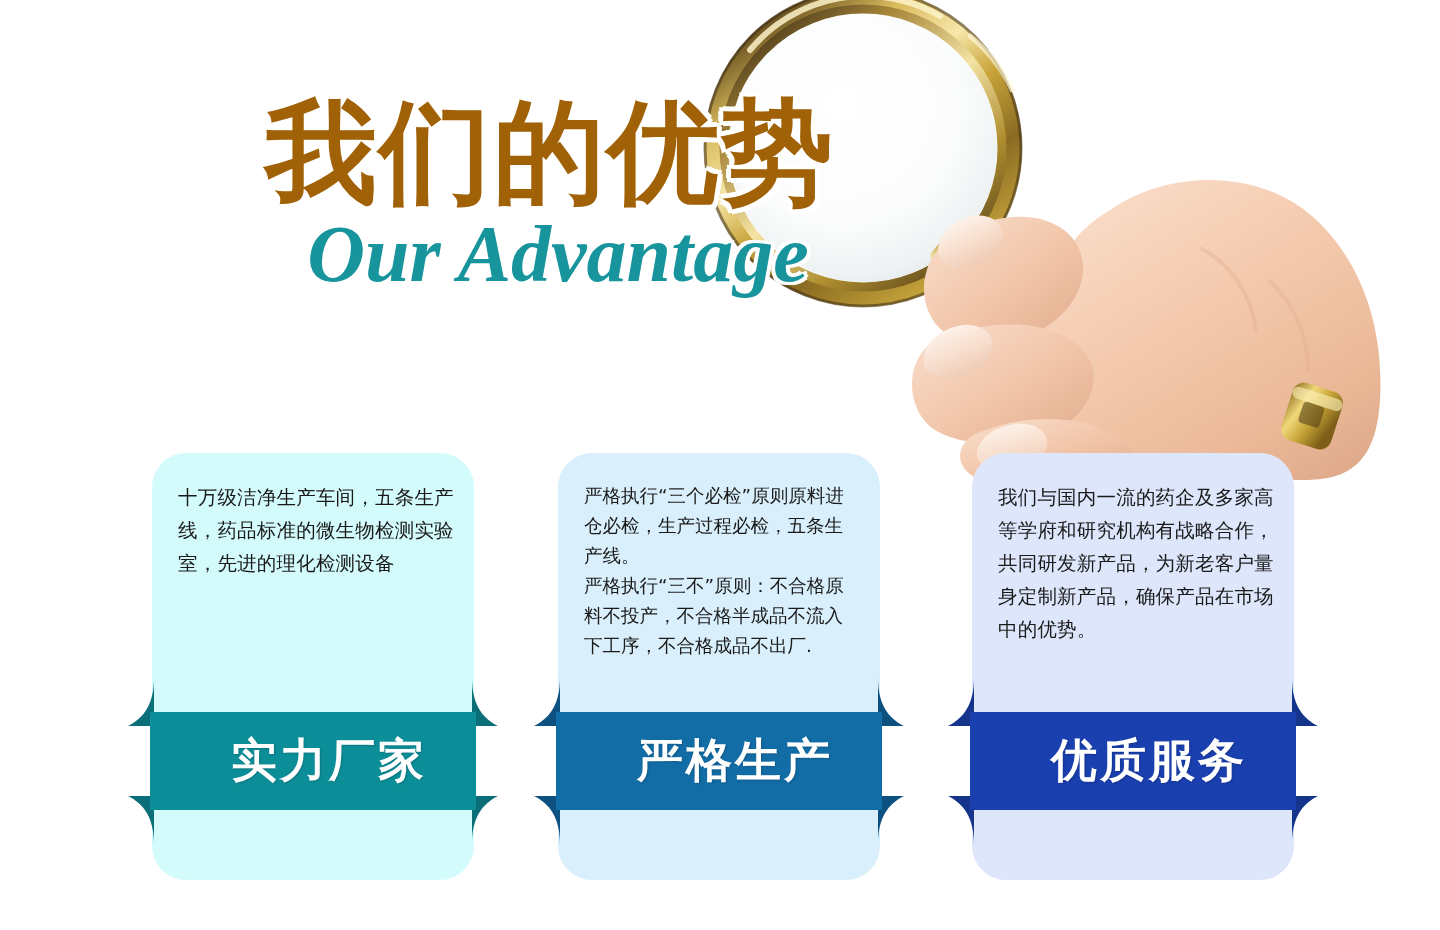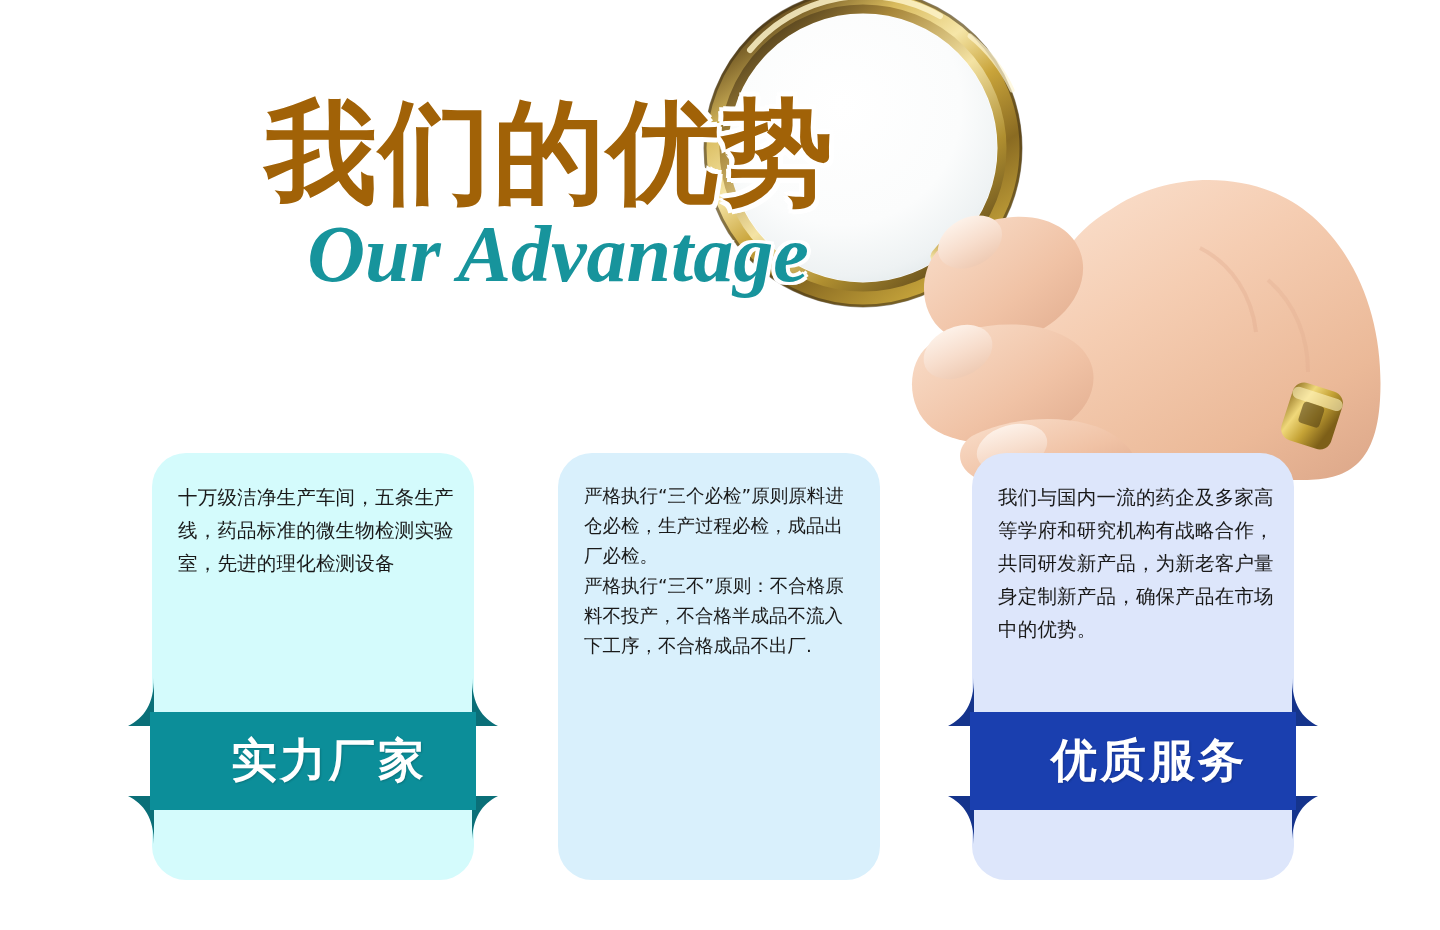--- a/index.html
+++ b/index.html
@@ -357,24 +357,49 @@
             <path d="M0,0 L0,48 C0,22 10,8 26,0 Z" fill="#0a6f78"></path>
           </svg>
       </div>
       <div class="ribbon-band" style="width:326px; background:#0c8e99;">
         <div class="ribbon-label">实力厂家</div>
       </div>
     </div>
 
     <div class="card" style="left:558px;">
       <div class="card-body" style="background: rgb(217, 240, 252);"></div>
-      <div class="card-text tight">严格执行“三个必检”原则原料进仓必检，生产过程必检，成品出厂必检。
+      <div class="card-text tight">严格执行“三个必检”原则原料进仓必检，生产过程必检，五条生产线。
 严格执行“三不”原则：不合格原料不投产，不合格半成品不流入下工序，不合格成品不出厂.</div>
     </div>
 
+    <div class="ribbon" style="left:534px; width:370px;">
+      <div class="tail tl">
+        <svg width="26" height="48" viewBox="0 0 26 48">
+            <path d="M26,48 L26,0 C26,26 16,40 0,48 Z" fill="#0d5181"></path>
+          </svg>
+      </div>
+      <div class="tail bl">
+        <svg width="26" height="48" viewBox="0 0 26 48">
+            <path d="M26,0 L26,48 C26,22 16,8 0,0 Z" fill="#0d5181"></path>
+          </svg>
+      </div>
+      <div class="tail tr">
+        <svg width="26" height="48" viewBox="0 0 26 48">
+            <path d="M0,48 L0,0 C0,26 10,40 26,48 Z" fill="#0d5181"></path>
+          </svg>
+      </div>
+      <div class="tail br">
+        <svg width="26" height="48" viewBox="0 0 26 48">
+            <path d="M0,0 L0,48 C0,22 10,8 26,0 Z" fill="#0d5181"></path>
+          </svg>
+      </div>
+      <div class="ribbon-band" style="width:326px; background:#126ca5;">
+        <div class="ribbon-label">严格生产</div>
+      </div>
+    </div>
 
     <div class="card" style="left:972px;">
       <div class="card-body" style="background: rgb(221, 230, 251);"></div>
       <div class="card-text">我们与国内一流的药企及多家高等学府和研究机构有战略合作，共同研发新产品，为新老客户量身定制新产品，确保产品在市场中的优势。</div>
     </div>
 
     <div class="ribbon" style="left:948px; width:370px;">
       <div class="tail tl">
         <svg width="26" height="48" viewBox="0 0 26 48">
             <path d="M26,48 L26,0 C26,26 16,40 0,48 Z" fill="#15348c"></path>

